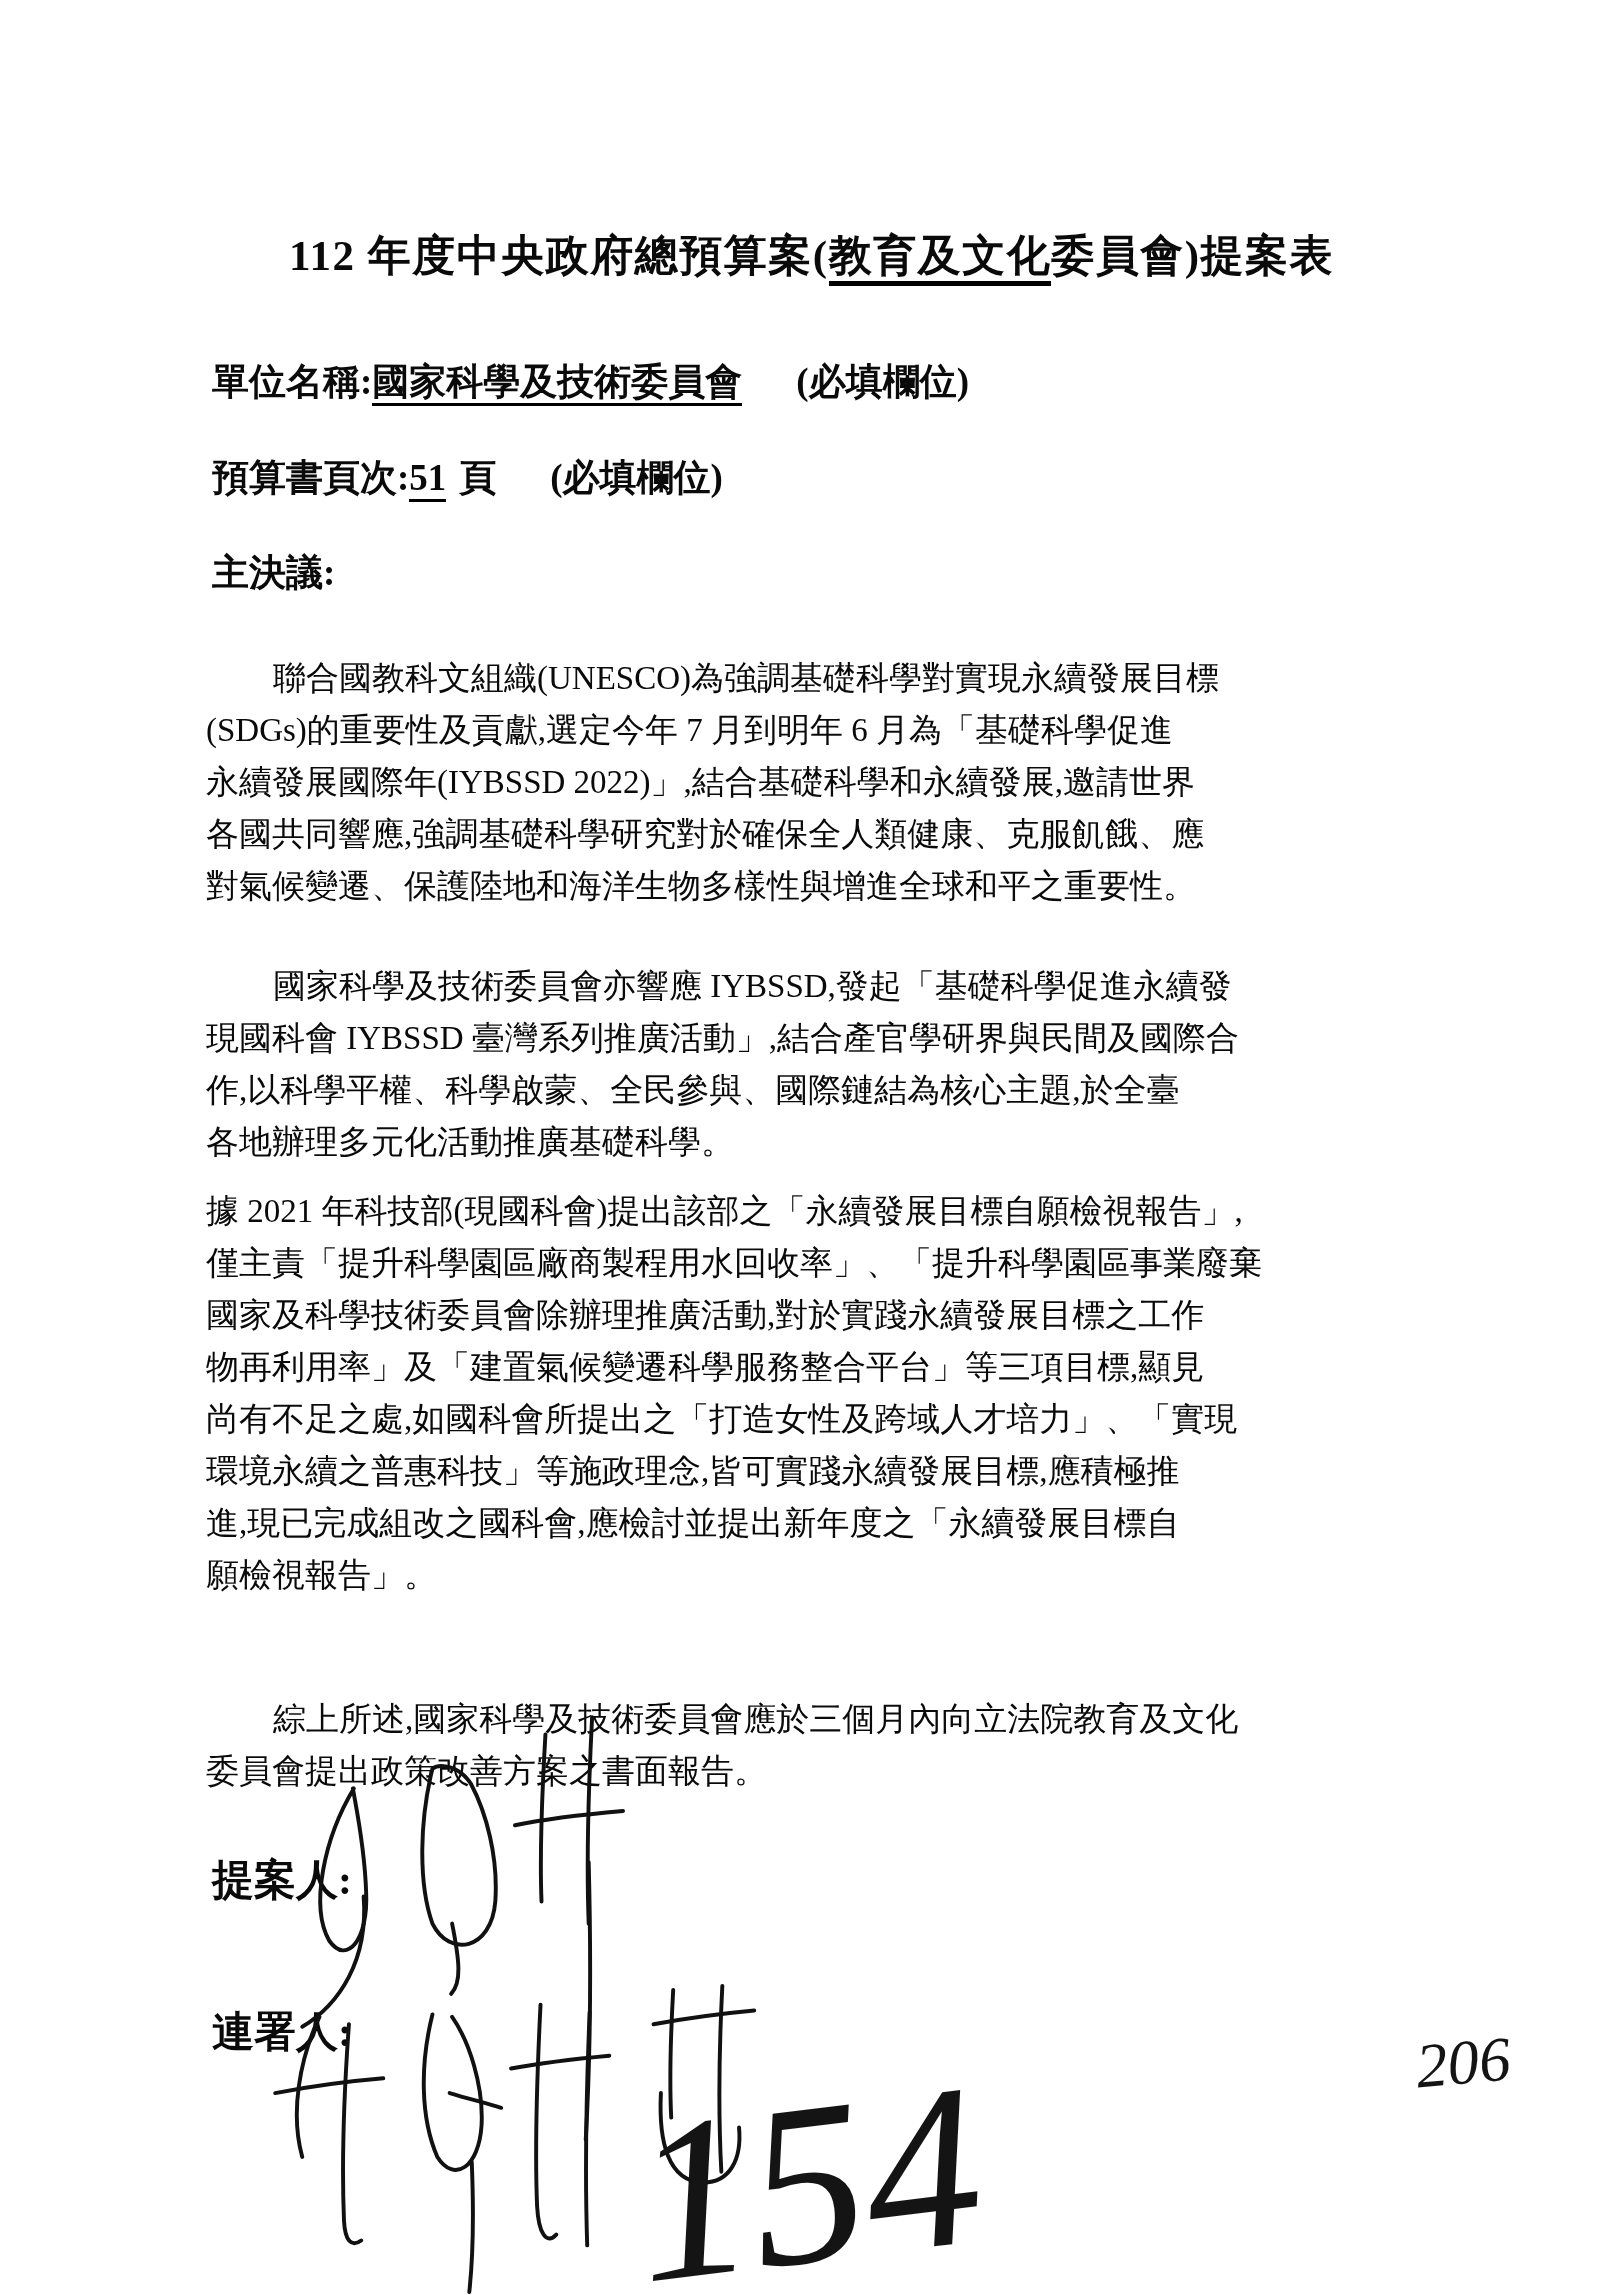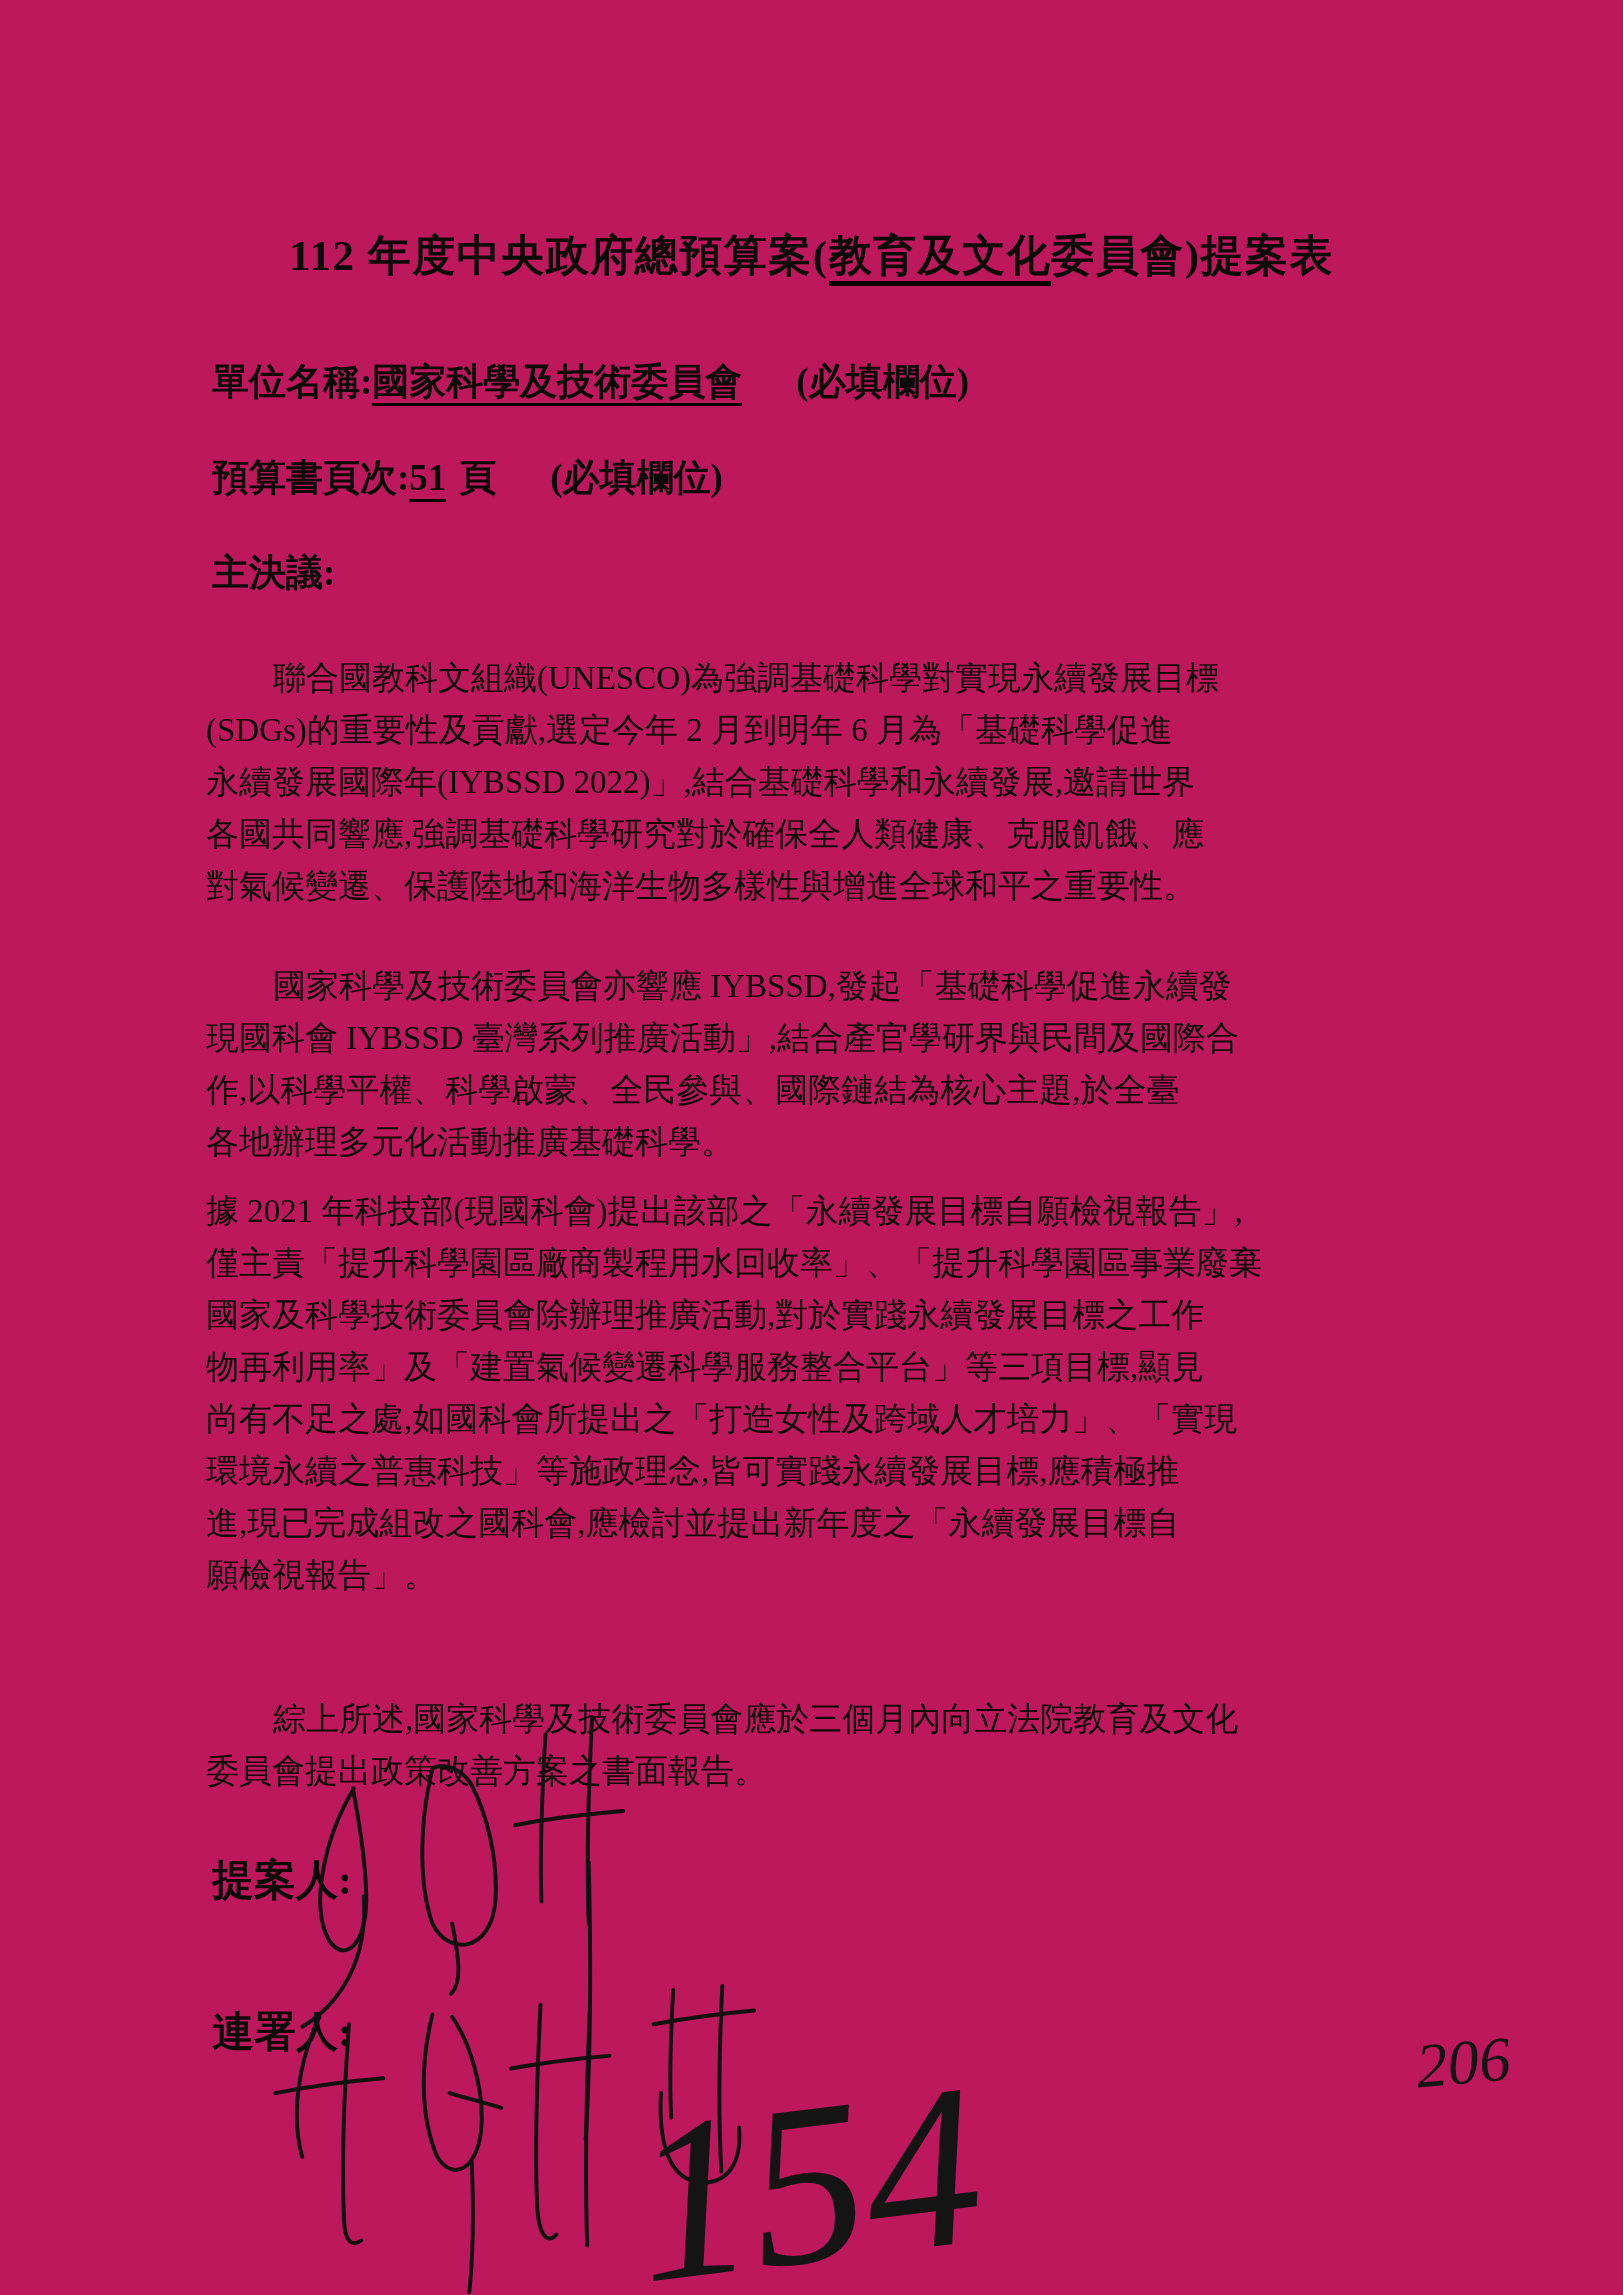--- a/index.html
+++ b/index.html
@@ -1,20 +1,20 @@
 <!DOCTYPE html>
 <html style="font-size:7.9px"><head>
 <meta charset="utf-8">
 <style>
   html,body{margin:0;padding:0;background:#e8e8e8;}
   .page{
     position:relative;
     width:1623px;
     height:2295px;
-    background:#be185d;
+    background:#ffffff;
     font-family:"Liberation Serif","DejaVu Serif",serif;
     color:#0a0a0a;
     overflow:hidden;
   }
   .doc-title{
     position:absolute;
     left:0; right:0; top:227px;
     text-align:center;
     font-size:43px;
     font-weight:700;
@@ -81,21 +81,21 @@
   <div class="doc-title"><span>112 年度中央政府總預算案(</span><span class="u-thick">教育及文化</span><span>委員會)提案表</span></div>
 
   <div class="field f-unit"><span>單位名稱:</span><span class="u">國家科學及技術委員會</span><span class="req">(必填欄位)</span></div>
 
   <div class="field f-page"><span>預算書頁次:</span><span class="u">51</span><span class="pagenum-gap">頁</span><span class="req">(必填欄位)</span></div>
 
   <div class="field f-resolution">主決議:</div>
 
   <div class="para p1">
     <div class="line indent">聯合國教科文組織(UNESCO)為強調基礎科學對實現永續發展目標</div>
-    <div class="line">(SDGs)的重要性及貢獻,選定今年 2 月到明年 6 月為「基礎科學促進</div>
+    <div class="line">(SDGs)的重要性及貢獻,選定今年 7 月到明年 6 月為「基礎科學促進</div>
     <div class="line">永續發展國際年(IYBSSD 2022)」,結合基礎科學和永續發展,邀請世界</div>
     <div class="line">各國共同響應,強調基礎科學研究對於確保全人類健康、克服飢餓、應</div>
     <div class="line">對氣候變遷、保護陸地和海洋生物多樣性與增進全球和平之重要性。</div>
   </div>
 
   <div class="para p2">
     <div class="line indent">國家科學及技術委員會亦響應 IYBSSD,發起「基礎科學促進永續發</div>
     <div class="line">現國科會 IYBSSD 臺灣系列推廣活動」,結合產官學研界與民間及國際合</div>
     <div class="line">作,以科學平權、科學啟蒙、全民參與、國際鏈結為核心主題,於全臺</div>
     <div class="line">各地辦理多元化活動推廣基礎科學。</div>

